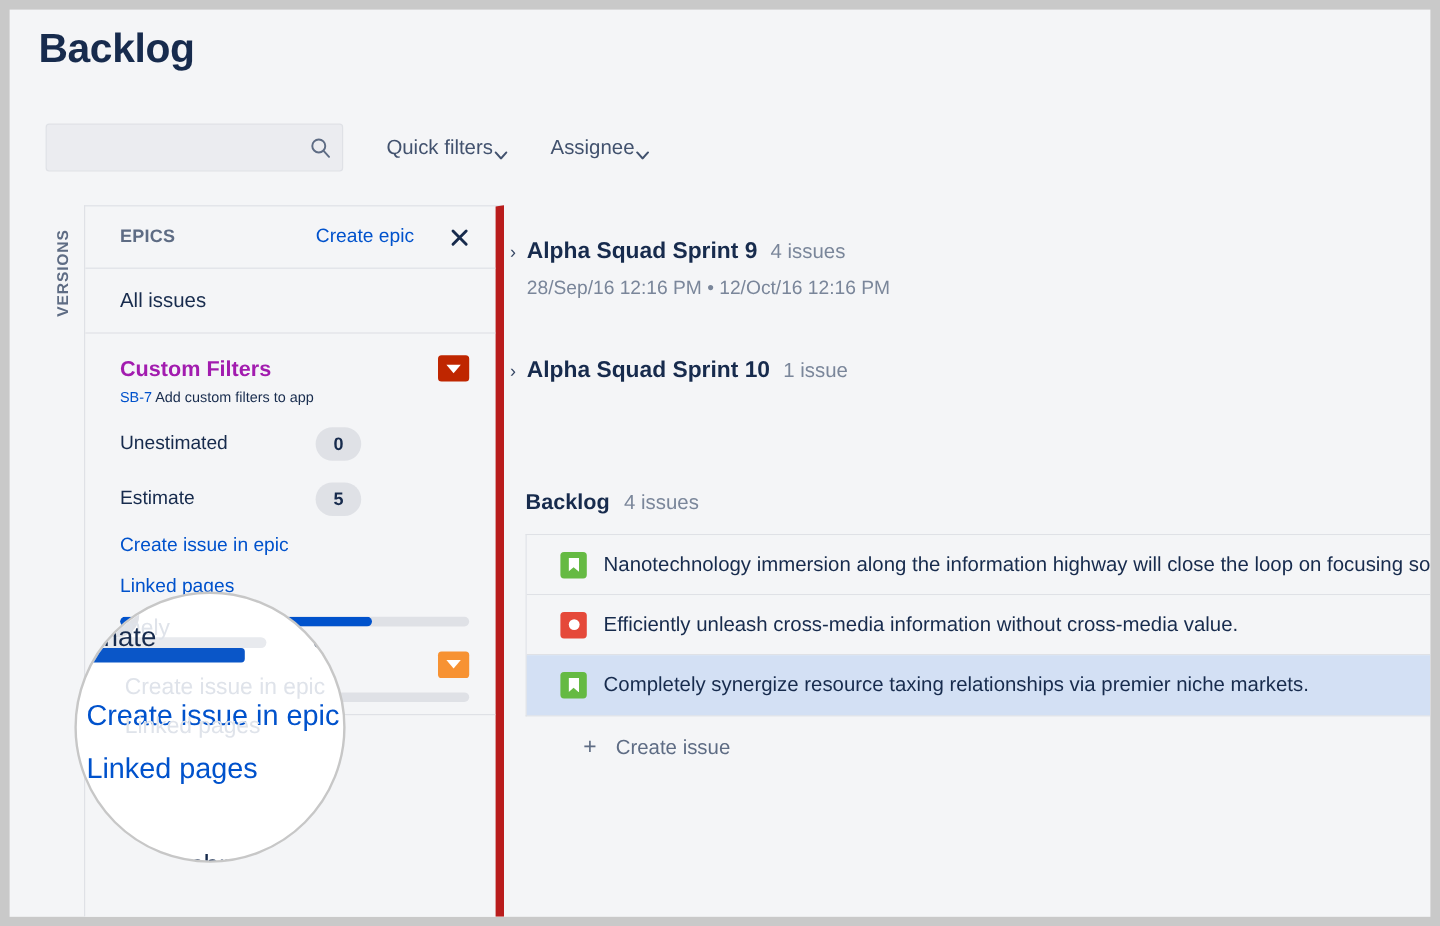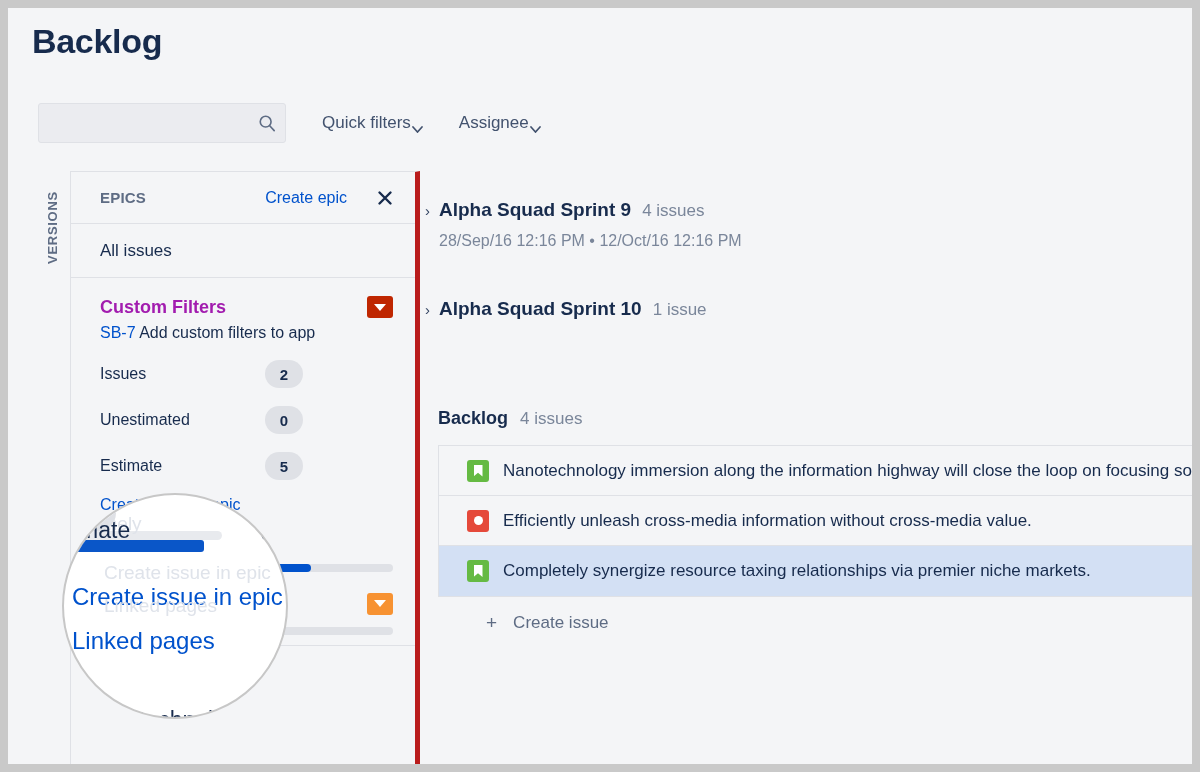--- a/index.html
+++ b/index.html
@@ -89,21 +89,21 @@
     color: #5e6c84;
   }
 
   
   #epics-panel {
     position: absolute;
     left: 62px; top: 163px;
     width: 350px; height: 593px;
     background: #f4f5f7;
     border-left: 1px solid #dfe1e6;
-    border-right: 5px solid #b91c1c;
+    border-right: 7px solid #b91c1c;
     border-top: 1px solid #dfe1e6;
     overflow: hidden;
   }
   #epics-header {
     height: 52px;
     display: flex;
     align-items: center;
     padding: 0 22px 0 29px;
     border-bottom: 1px solid #dfe1e6;
   }
@@ -159,21 +159,21 @@
     justify-content: center;
   }
   .badge-drop .tri {
     width: 0; height: 0;
     border-left: 6px solid transparent;
     border-right: 6px solid transparent;
     border-top: 7px solid #fff;
   }
   .cf-sub {
     margin-top: 6px;
-    font-size: 16px;
+    font-size: 12px;
     color: #172b4d;
   }
   .cf-sub .key { color: #0052cc; }
 
   .stat-row {
     display: flex;
     align-items: center;
     margin-top: 18px;
     padding-right: 90px;
   }
@@ -461,24 +461,20 @@
         <span class="badge-drop" style="background:#bf2600">
           <span class="tri"></span>
         </span>
       </div>
 
       <div class="cf-sub">
         <span class="key">SB-7</span>
         <span>Add custom filters to app</span>
       </div>
 
-      <div class="stat-row">
-        <span class="sname">Issues</span>
-        <span class="stat-pill">2</span>
-      </div>
       <div class="stat-row">
         <span class="sname">Unestimated</span>
         <span class="stat-pill">0</span>
       </div>
       <div class="stat-row">
         <span class="sname">Estimate</span>
         <span class="stat-pill">5</span>
       </div>
 
       <span class="epic-link">Create issue in epic</span>

